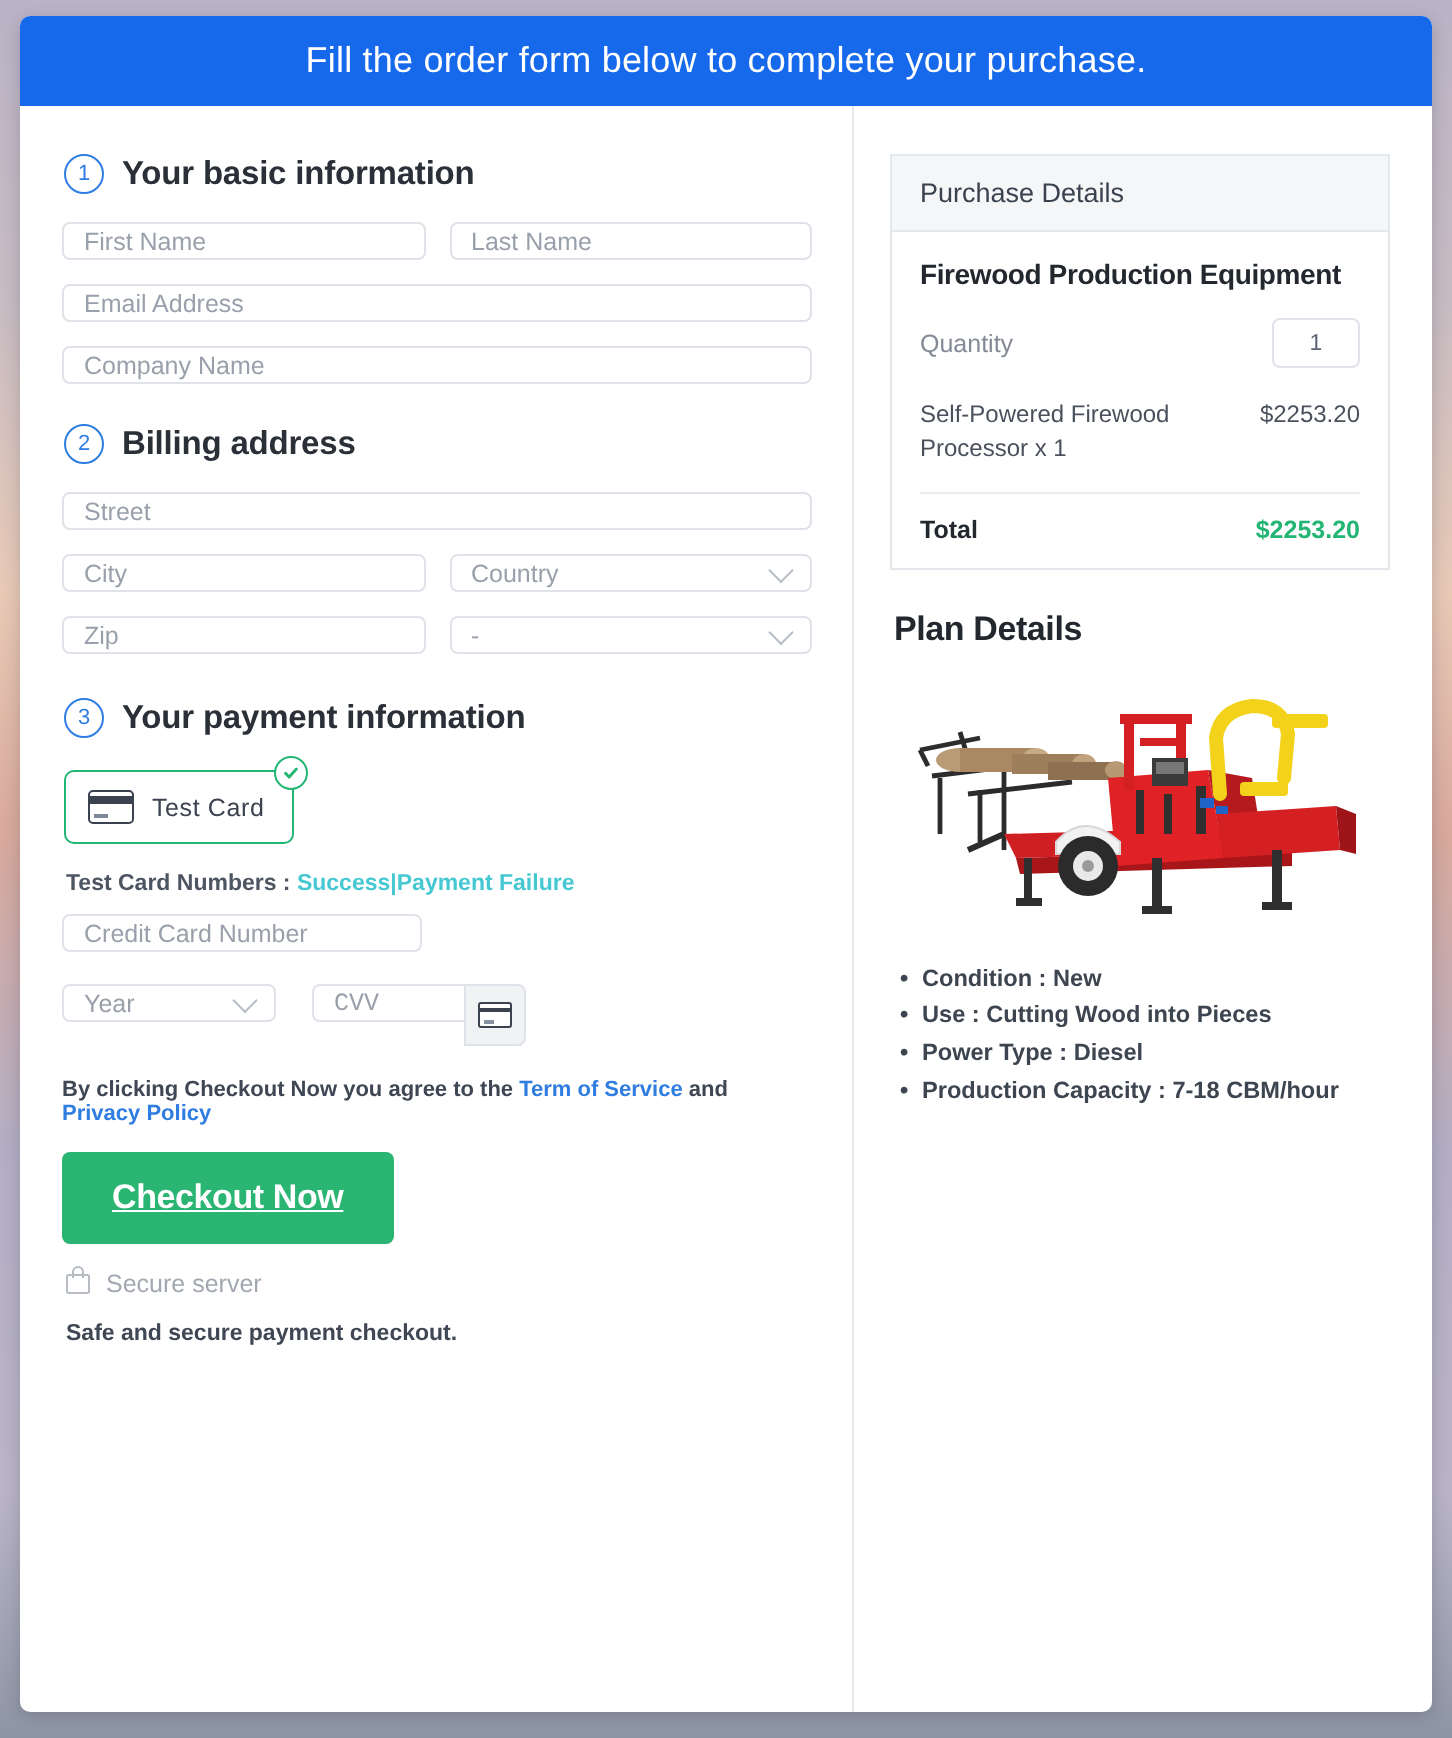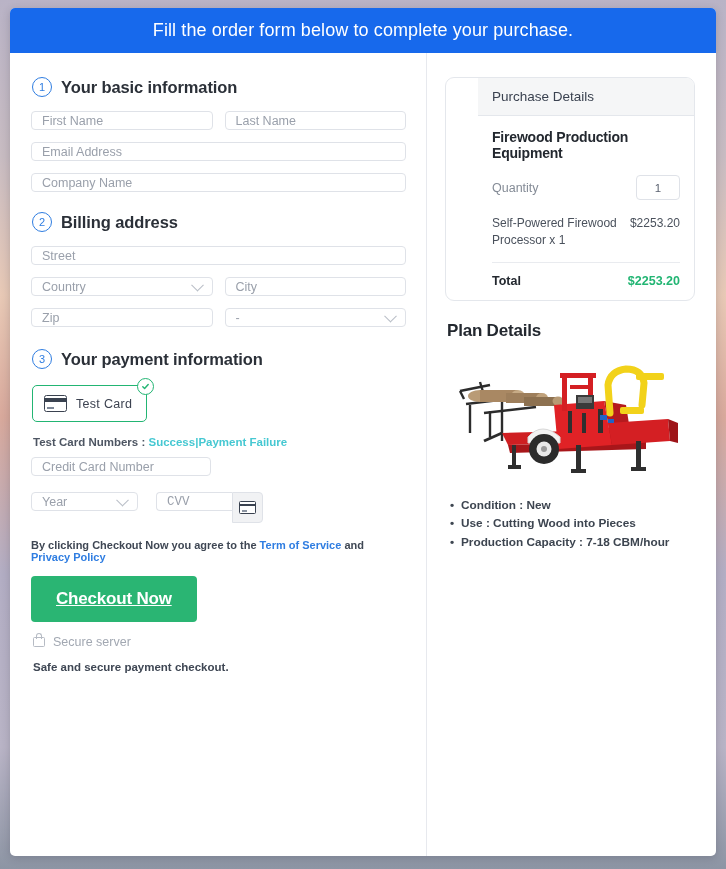--- a/index.html
+++ b/index.html
@@ -238,23 +238,22 @@
     border: 1.2px solid #b6bbc4; border-bottom: none;
     border-radius: 3px 3px 0 0;
   }
   .safe-note {
     font-size: 11.5px; color: #3f4754; font-weight: 600; margin-left: 2px;
   }
 
   
   .purchase-box {
     border: 1px solid #e4e7ec;
-    border-radius: 9px;
+    border-radius: 0;
     overflow: hidden;
-    padding-left: 32px;
   }
   .purchase-head {
     background: #f5f6f7;
     border-bottom: 1px solid #e4e7ec;
     padding: 11px 14px;
     font-size: 13.5px;
     color: #3a4250;
   }
   .purchase-body { padding: 13px 14px 12px 14px; }
   .prod-title {
@@ -337,25 +336,25 @@
 
         <div class="sec-head sec2">
           <span class="sec-num">2</span>
           <span class="sec-title">Billing address</span>
         </div>
 
         <div class="row">
           <div class="field full">Street</div>
         </div>
         <div class="row">
+          <div class="field half">City</div>
           <div class="field half">
             <span>Country</span>
             <span class="sel-caret"></span>
           </div>
-          <div class="field half">City</div>
         </div>
         <div class="row">
           <div class="field half">Zip</div>
           <div class="field half">
             <span>-</span>
             <span class="sel-caret"></span>
           </div>
         </div>
 
         <div class="sec-head sec3">
@@ -507,19 +506,20 @@
             <rect x="62" y="96" width="4" height="22"></rect>
             <rect x="58" y="116" width="13" height="4"></rect>
           </g>
 
           <path d="M52 84 L34 92" stroke="#2c2c2c" stroke-width="3" fill="none"></path>
         </svg>
 
         <ul class="specs">
           <li>Condition : New</li>
           <li>Use : Cutting Wood into Pieces</li>
+          <li>Power Type : Diesel</li>
           <li>Production Capacity : 7-18 CBM/hour</li>
         </ul>
       </div>
 
     </div>
   </div>
 </div>
 
 </body></html>

